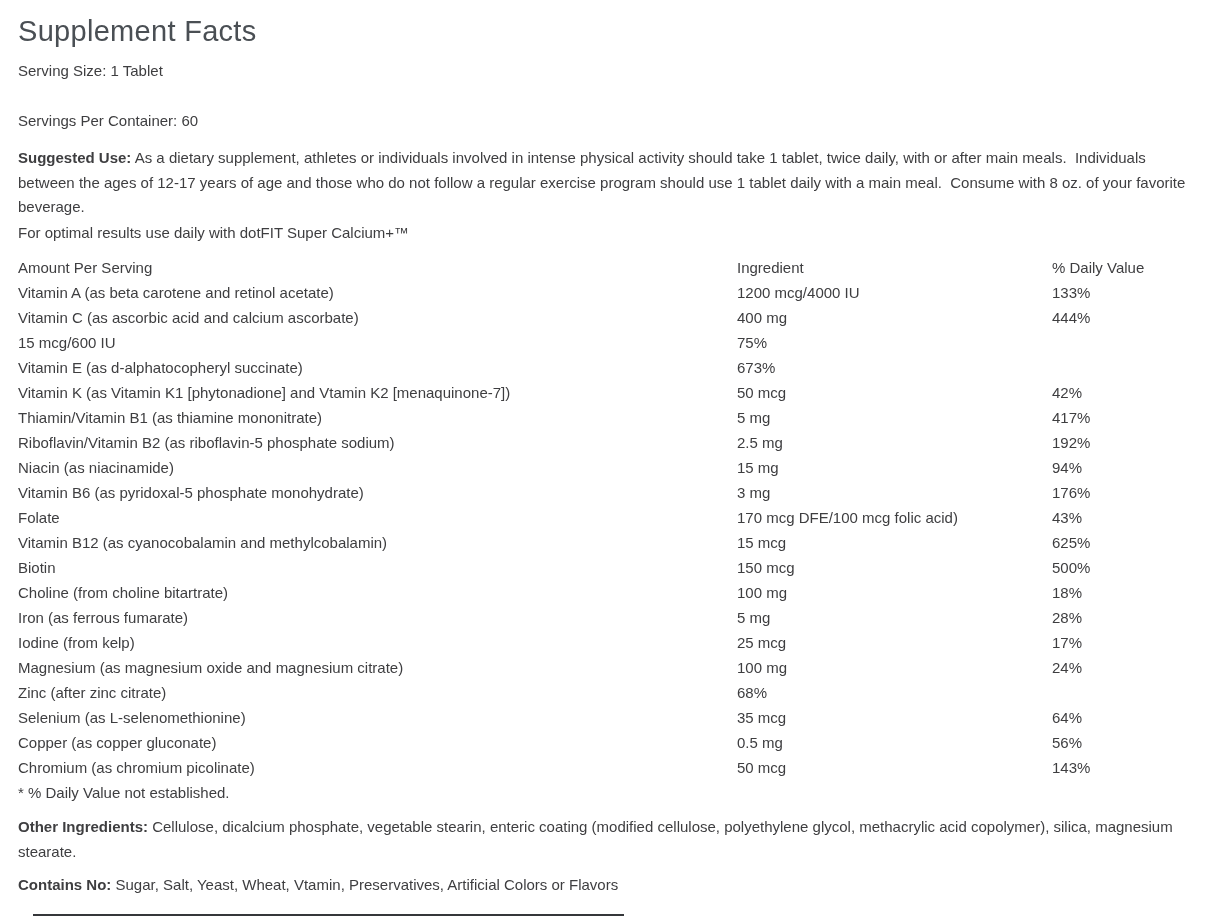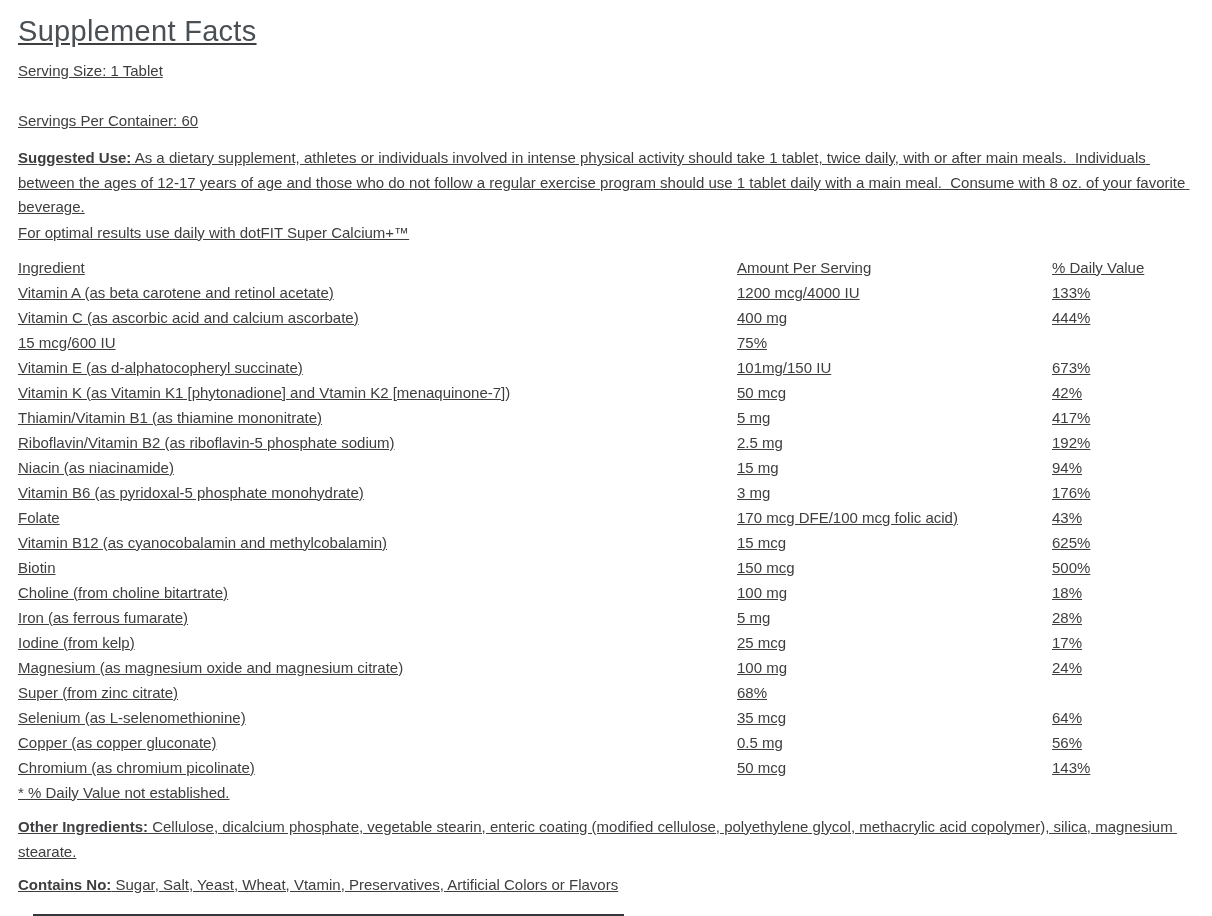--- a/index.html
+++ b/index.html
@@ -12,21 +12,20 @@
     height: 916px;
     overflow: hidden;
     position: relative;
     font-family: "Liberation Sans", sans-serif;
     font-size: 15px;
     color: #3e3e40;
     -webkit-font-smoothing: antialiased;
   }
   .wrap {
     padding: 14px 22px 0 18px;
-    text-decoration: underline;
   }
   .page-title {
     font-size: 29px;
     font-weight: 300;
     line-height: 34px;
     color: #4a4f54;
     letter-spacing: 0.3px;
     margin: 0;
   }
   .line { line-height: 21px; }
@@ -74,22 +73,22 @@
   <div class="line serving">Serving Size: 1 Tablet</div>
 
   <div class="line servings-container">Servings Per Container: 60</div>
 
   <div class="para"><b>Suggested Use:</b><span> As a dietary supplement, athletes or individuals involved in intense physical activity should take 1 tablet, twice daily, with or after main meals.  Individuals between the ages of 12-17 years of age and those who do not follow a regular exercise program should use 1 tablet daily with a main meal.  Consume with 8 oz. of your favorite beverage.</span></div>
 
   <div class="line optimal">For optimal results use daily with dotFIT Super Calcium+™</div>
 
   <div class="facts-table">
     <div class="t-row t-header">
+      <div>Amount Per Serving</div>
       <div>Ingredient</div>
-      <div>Amount Per Serving</div>
       <div>% Daily Value</div>
     </div>
     <div id="rows-container">
   <div class="t-row">
     <div class="c1">Vitamin A (as beta carotene and retinol acetate)</div>
     <div class="c2">1200 mcg/4000 IU</div>
     <div class="c3">133%</div>
   </div>
 
   <div class="t-row">
@@ -98,21 +97,20 @@
     <div class="c3">444%</div>
   </div>
 
   <div class="t-row">
     <div class="c2">15 mcg/600 IU</div>
     <div class="c3">75%</div>
   </div>
 
   <div class="t-row">
     <div class="c1">Vitamin E (as d-alphatocopheryl succinate)</div>
-    <div class="c2">101mg/150 IU</div>
     <div class="c3">673%</div>
   </div>
 
   <div class="t-row">
     <div class="c1">Vitamin K (as Vitamin K1 [phytonadione] and Vtamin K2 [menaquinone-7])</div>
     <div class="c2">50 mcg</div>
     <div class="c3">42%</div>
   </div>
 
   <div class="t-row">
@@ -175,21 +173,21 @@
     <div class="c3">17%</div>
   </div>
 
   <div class="t-row">
     <div class="c1">Magnesium (as magnesium oxide and magnesium citrate)</div>
     <div class="c2">100 mg</div>
     <div class="c3">24%</div>
   </div>
 
   <div class="t-row">
-    <div class="c1">Super (from zinc citrate)</div>
+    <div class="c1">Zinc (after zinc citrate)</div>
     <div class="c3">68%</div>
   </div>
 
   <div class="t-row">
     <div class="c1">Selenium (as L-selenomethionine)</div>
     <div class="c2">35 mcg</div>
     <div class="c3">64%</div>
   </div>
 
   <div class="t-row">

